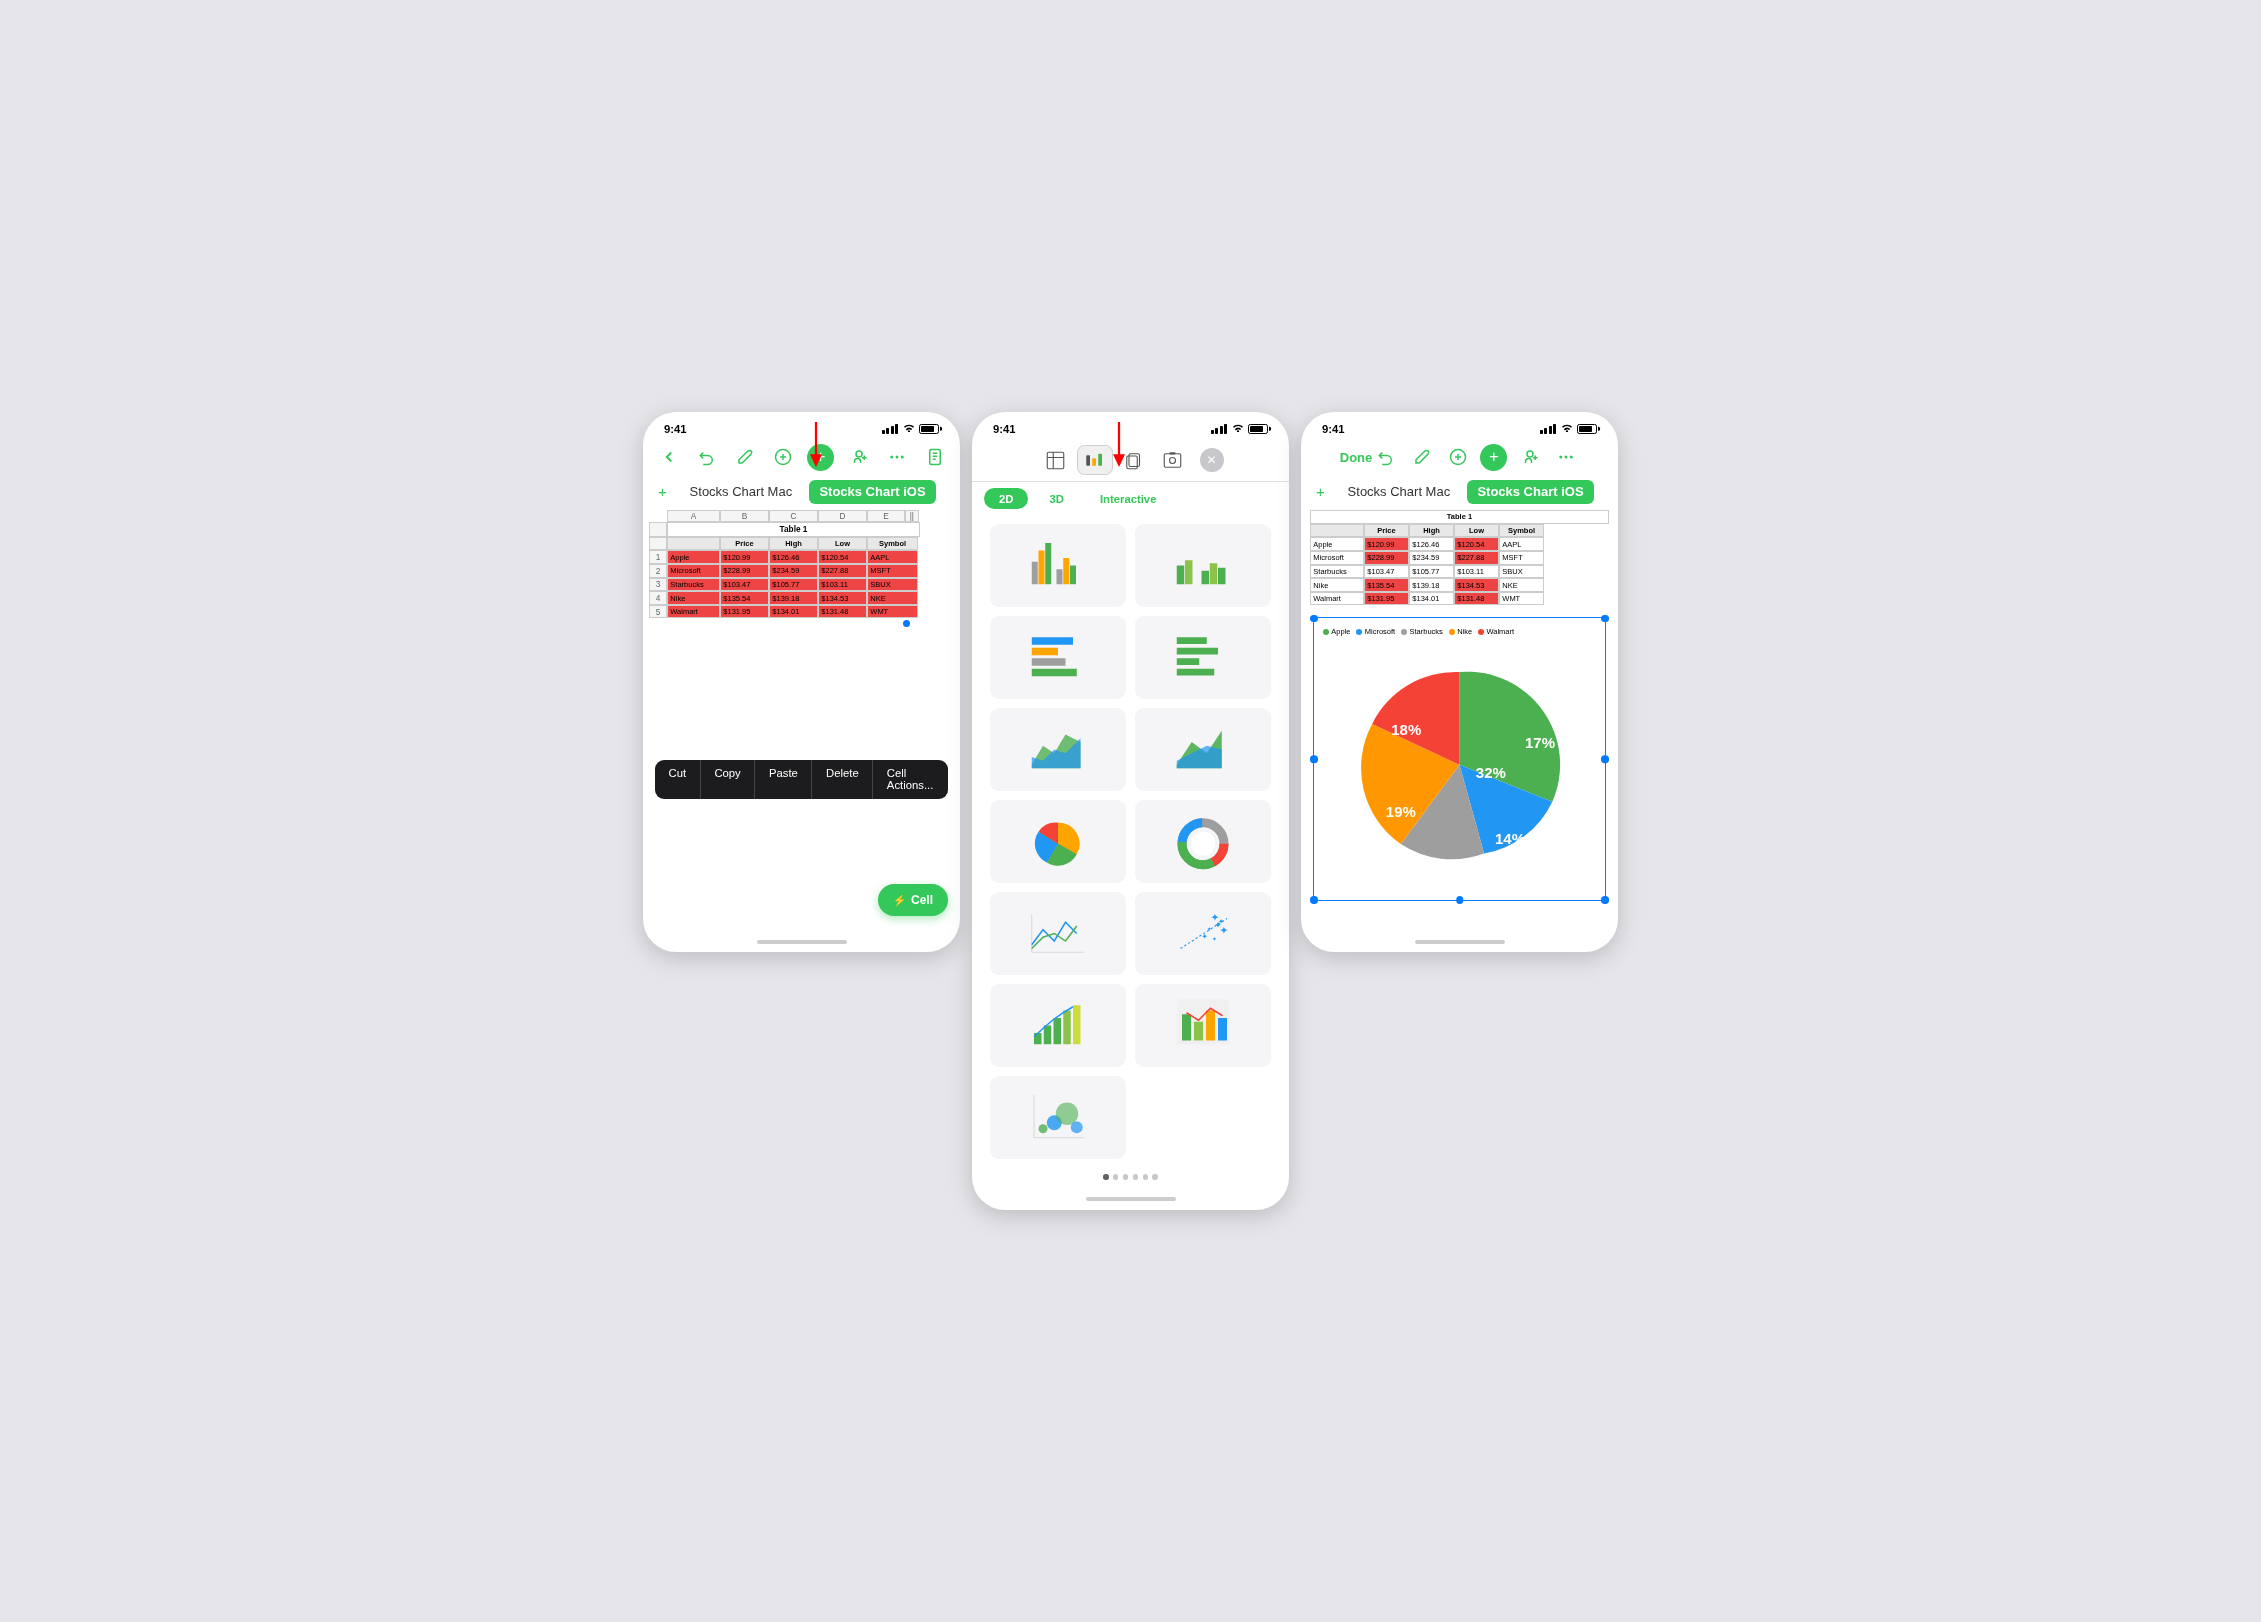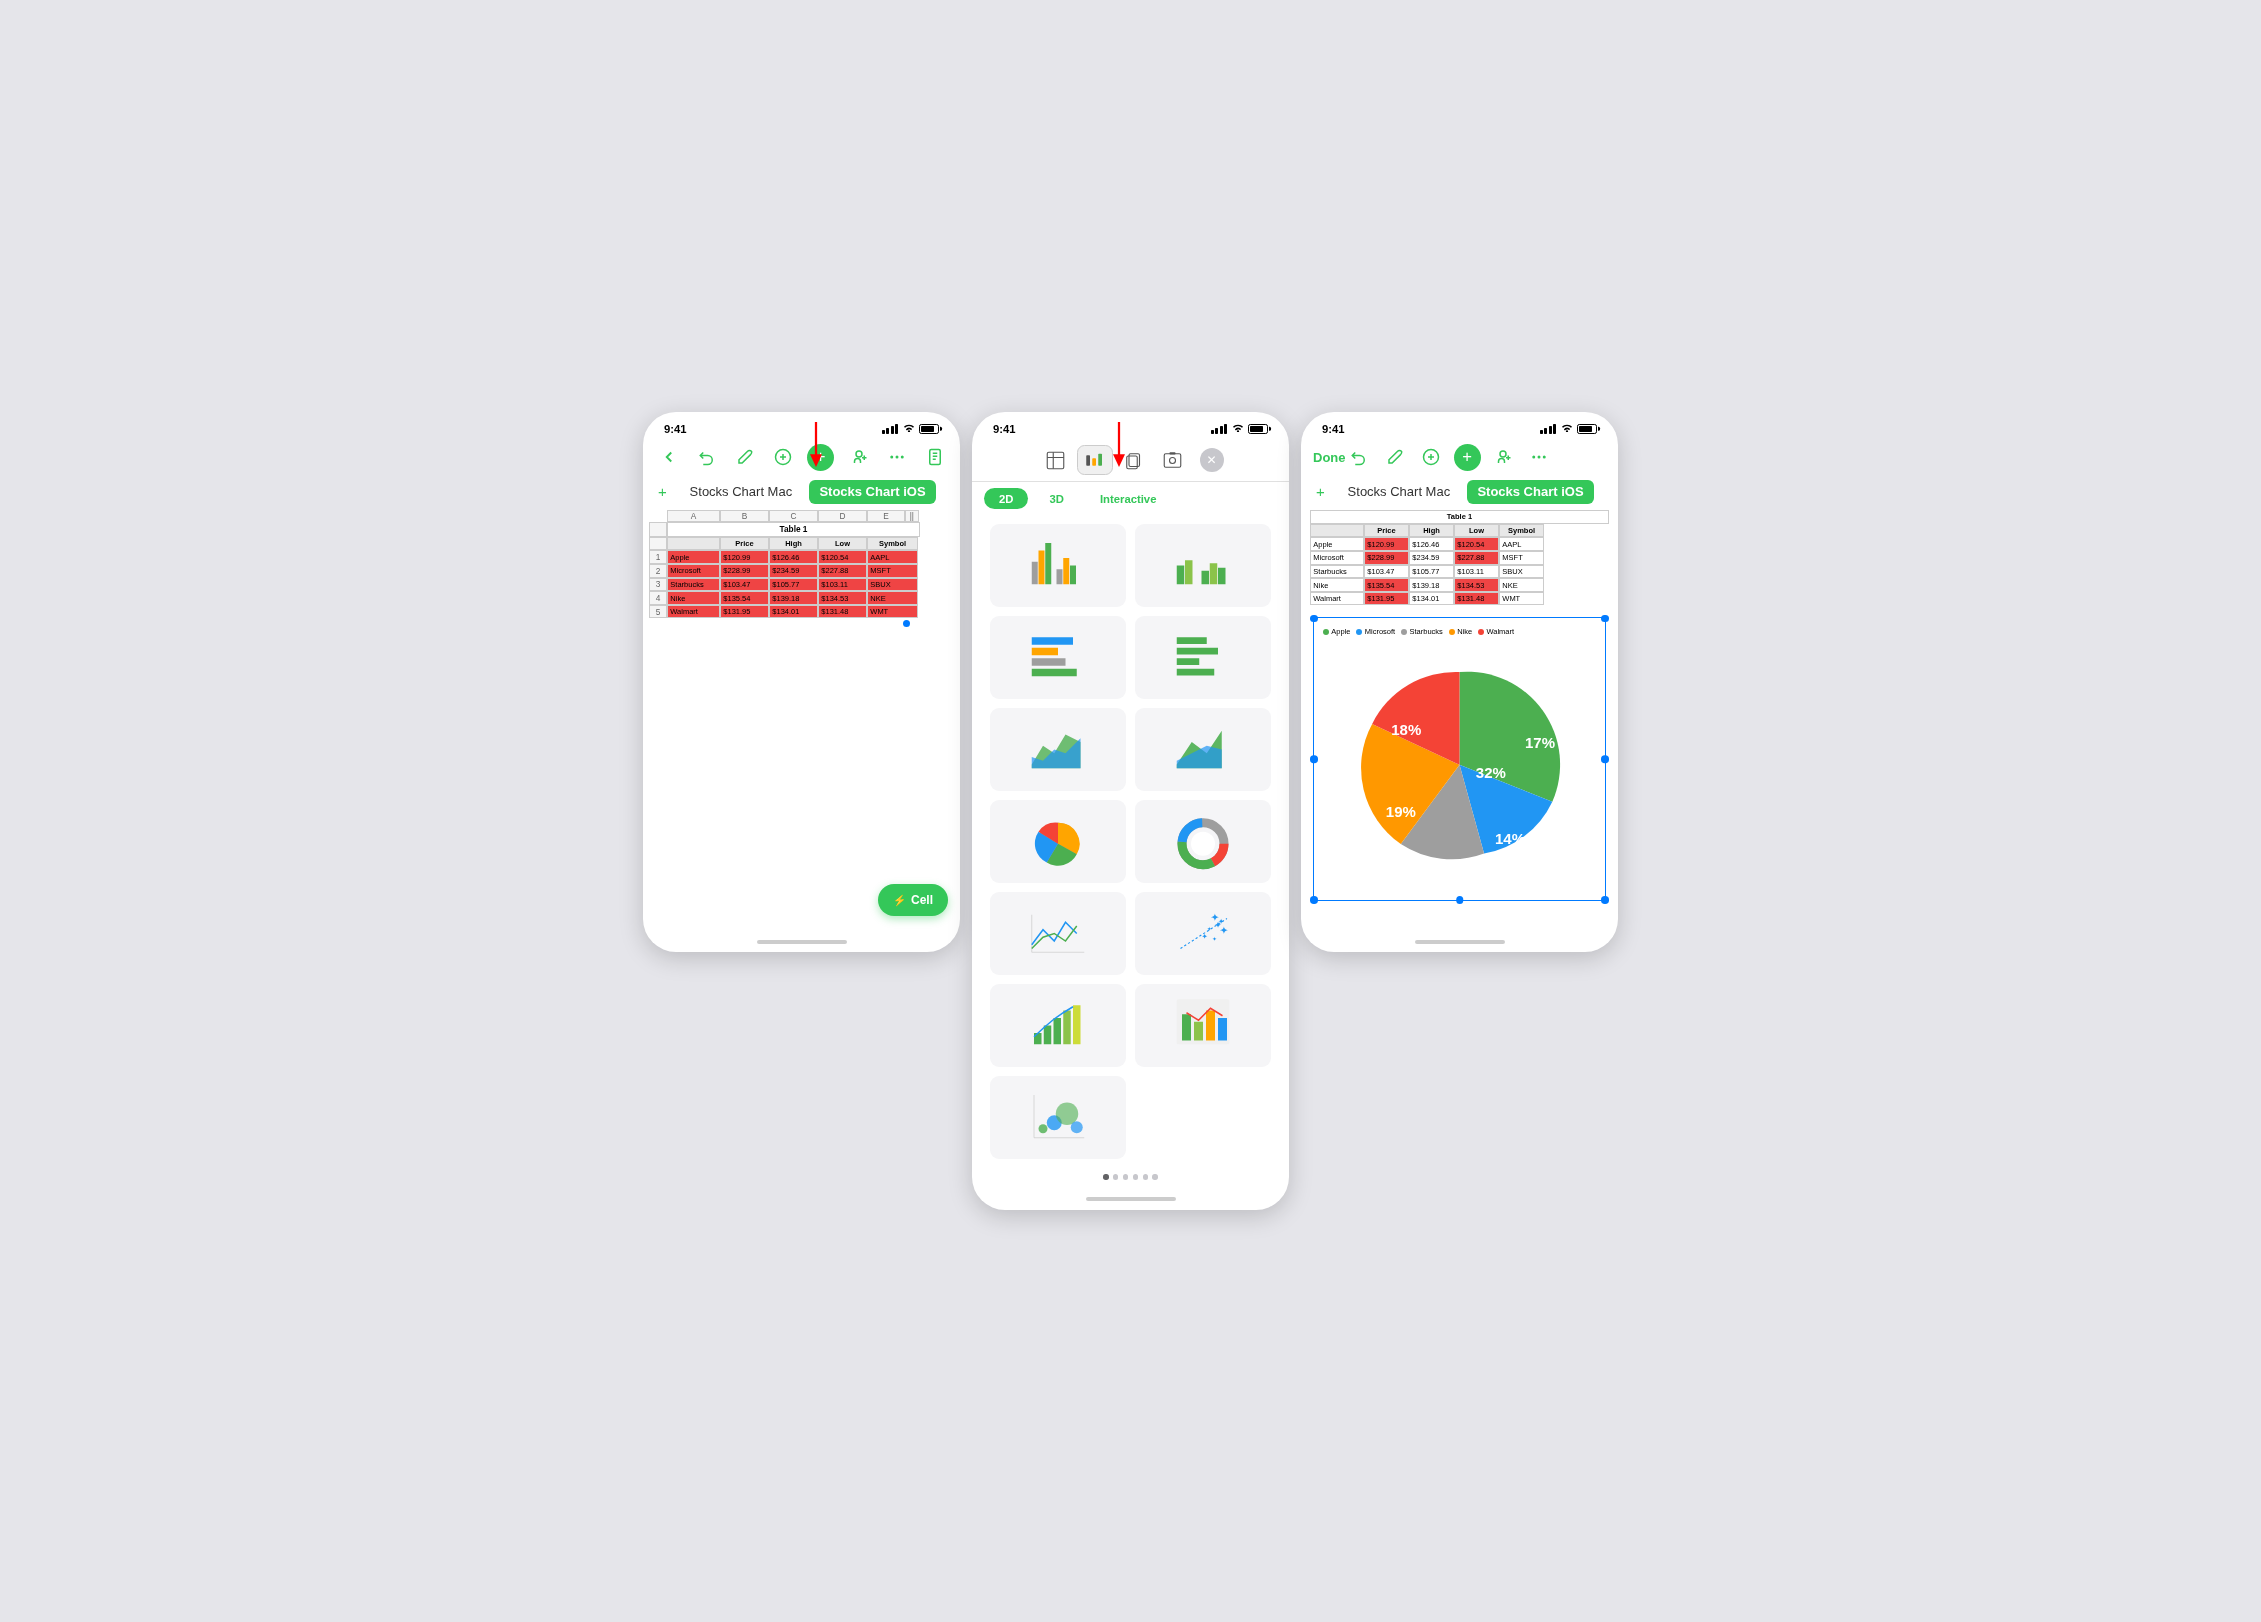--- a/index.html
+++ b/index.html
@@ -284,21 +284,21 @@
     .page-dot {
       width: 5.3px; height: 5.3px;
       border-radius: 50%;
       background: #c7c7cc;
     }
     .page-dot.active { background: #636366; }
 
     
     .done-toolbar {
       display: flex;
-      justify-content: flex-start;
+      justify-content: center;
       align-items: center;
       padding: 3px 12px 6px;
     }
     .done-btn { color: #34c759; font-size: 13px; font-weight: 600; cursor: pointer; }
 
     
     .pie-chart-container {
       padding: 6px 12px 12px;
       position: relative;
     }
@@ -479,20 +479,29 @@
         <div class="sheet-cell cell-selected" style="width:49px;">$134.01</div>
         <div class="sheet-cell cell-selected" style="width:49px;">$131.48</div>
         <div class="sheet-cell cell-selected" style="width:51px;">WMT</div>
       </div>
 
       <div style="display:flex; justify-content:flex-end; margin-right:44px; margin-top:1.5px;">
         <div style="width:7.5px;height:7.5px;border-radius:50%;background:#007aff;"></div>
       </div>
     </div>
 
+    <div style="margin:4.5px 6px;">
+      <div class="context-menu">
+        <div class="context-menu-item">Cut</div>
+        <div class="context-menu-item">Copy</div>
+        <div class="context-menu-item">Paste</div>
+        <div class="context-menu-item">Delete</div>
+        <div class="context-menu-item">Cell Actions...</div>
+      </div>
+    </div>
 
     <div style="flex:1; position:relative; min-height:90px;">
       <div class="cell-fab">
         <span class="lightning">⚡</span>
         <span>Cell</span>
       </div>
     </div>
 
     <div class="home-indicator">
       <div class="home-bar"></div>

